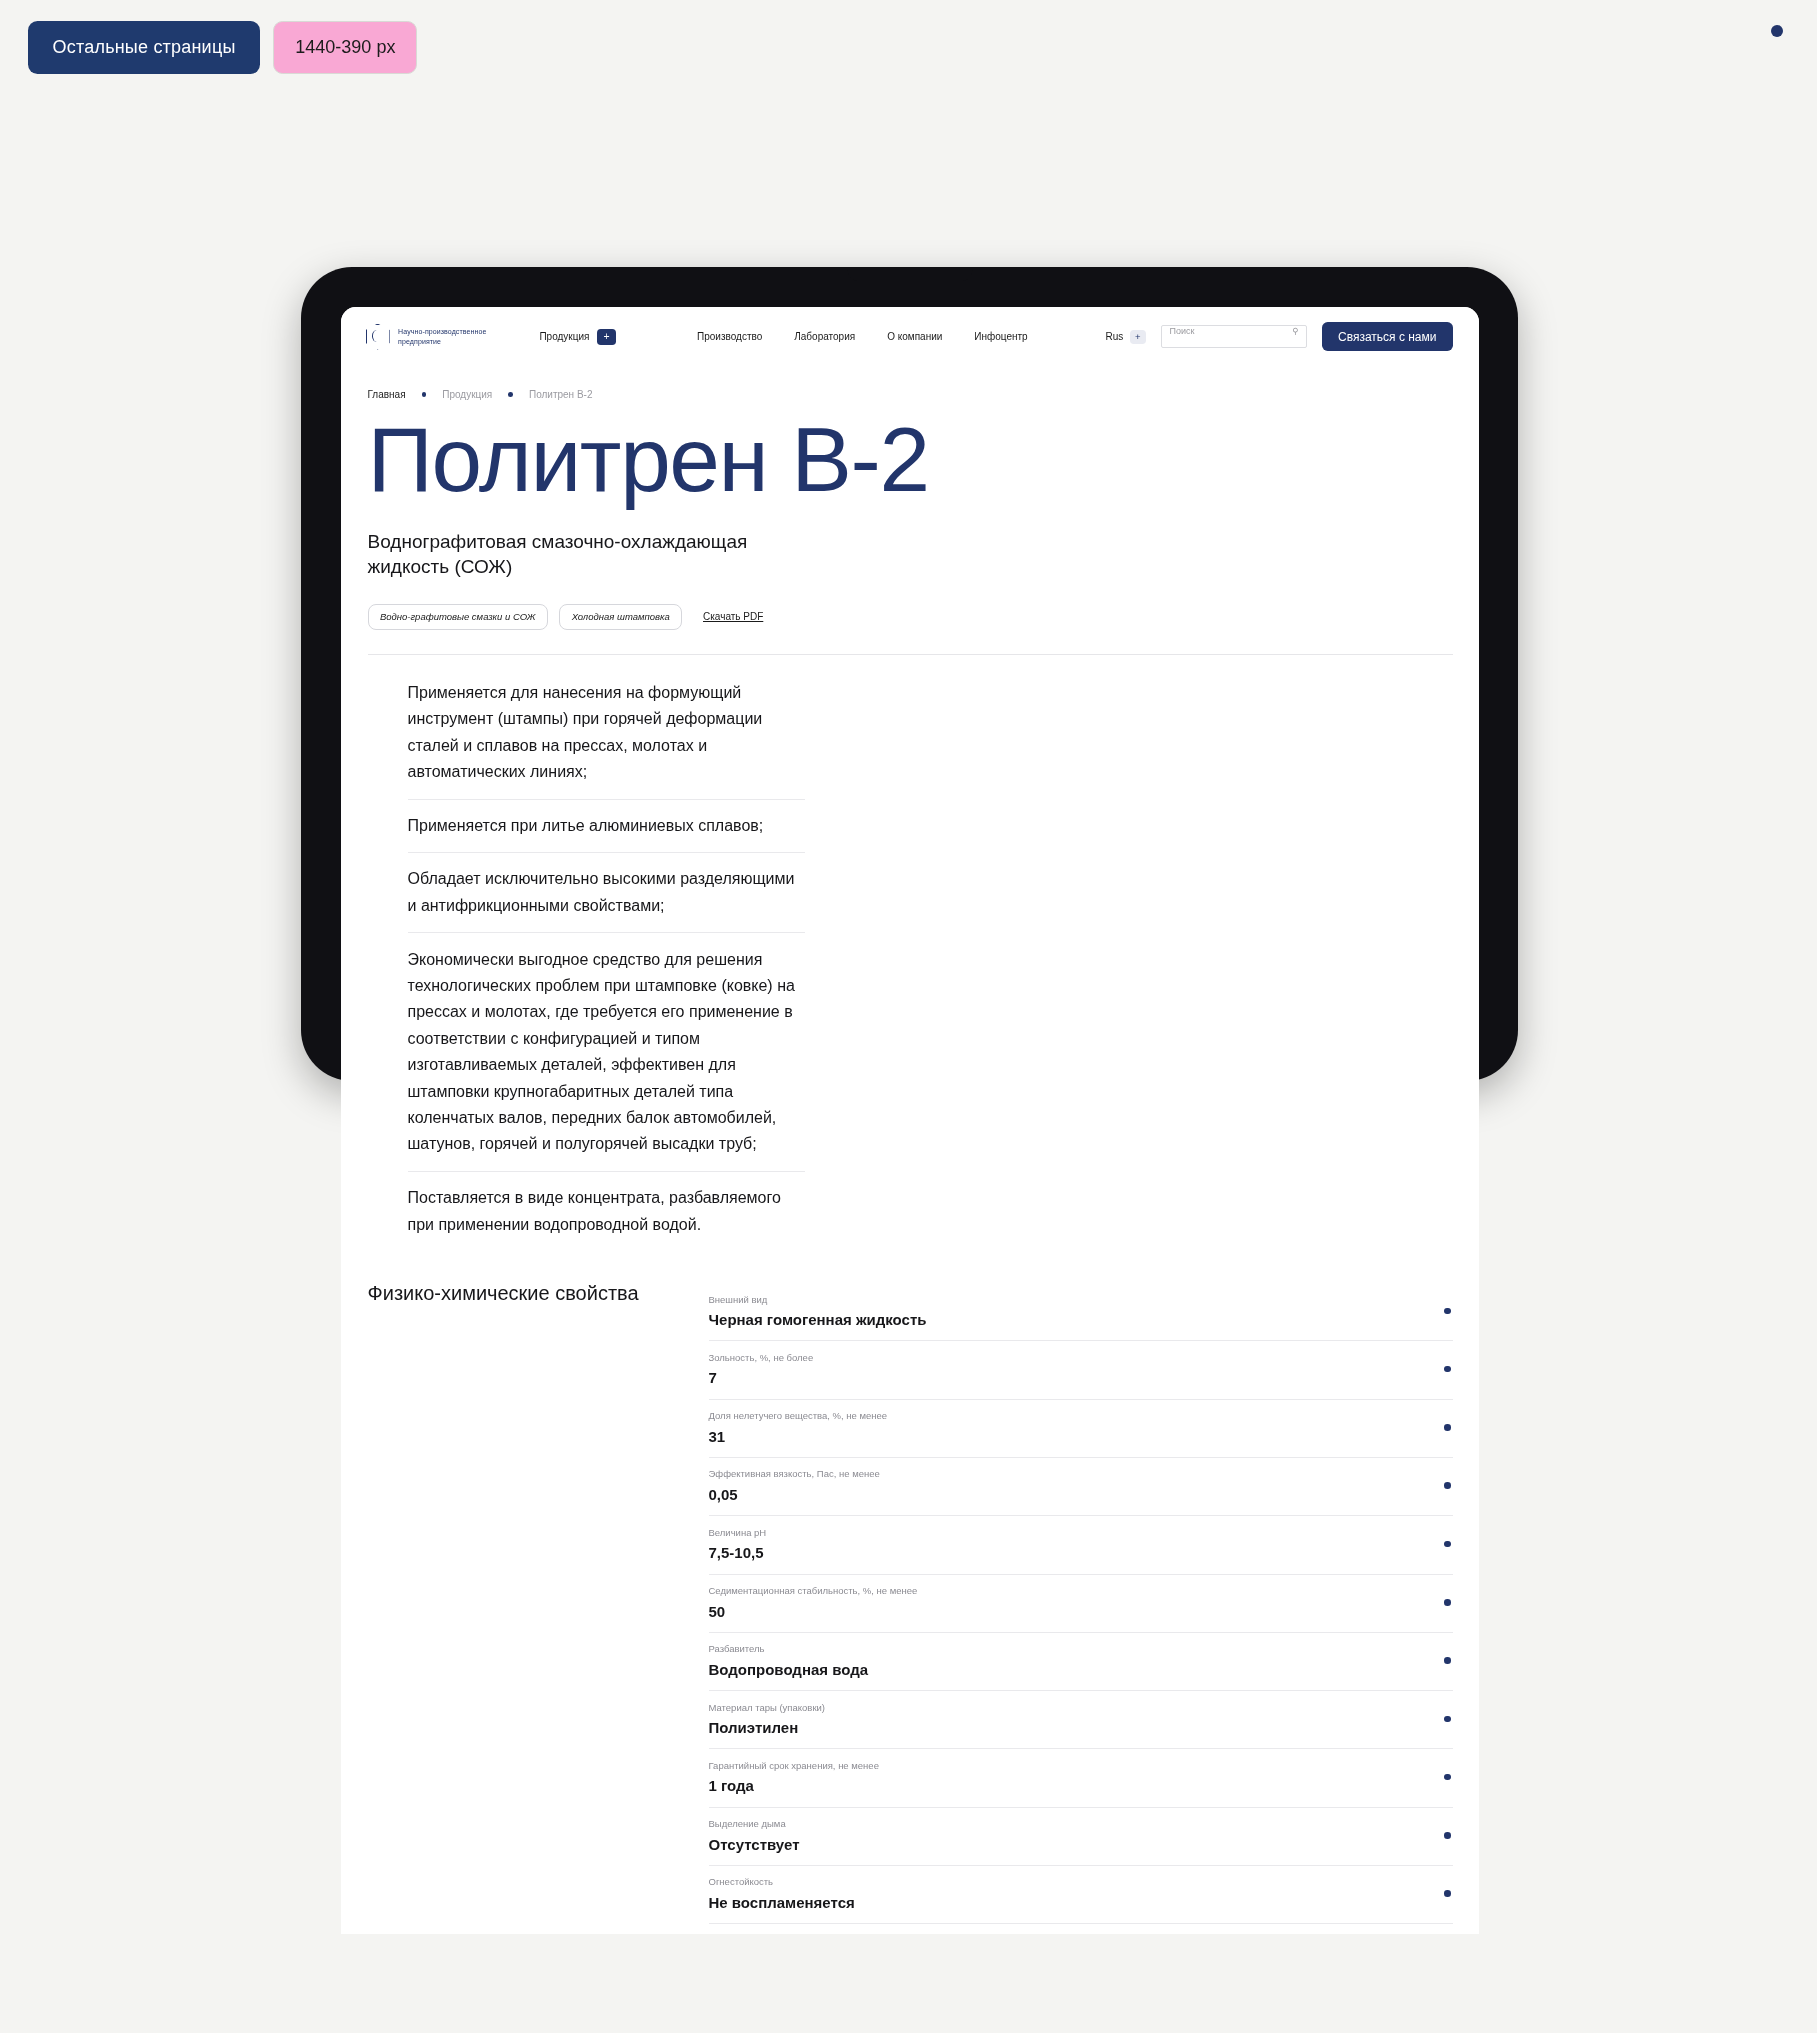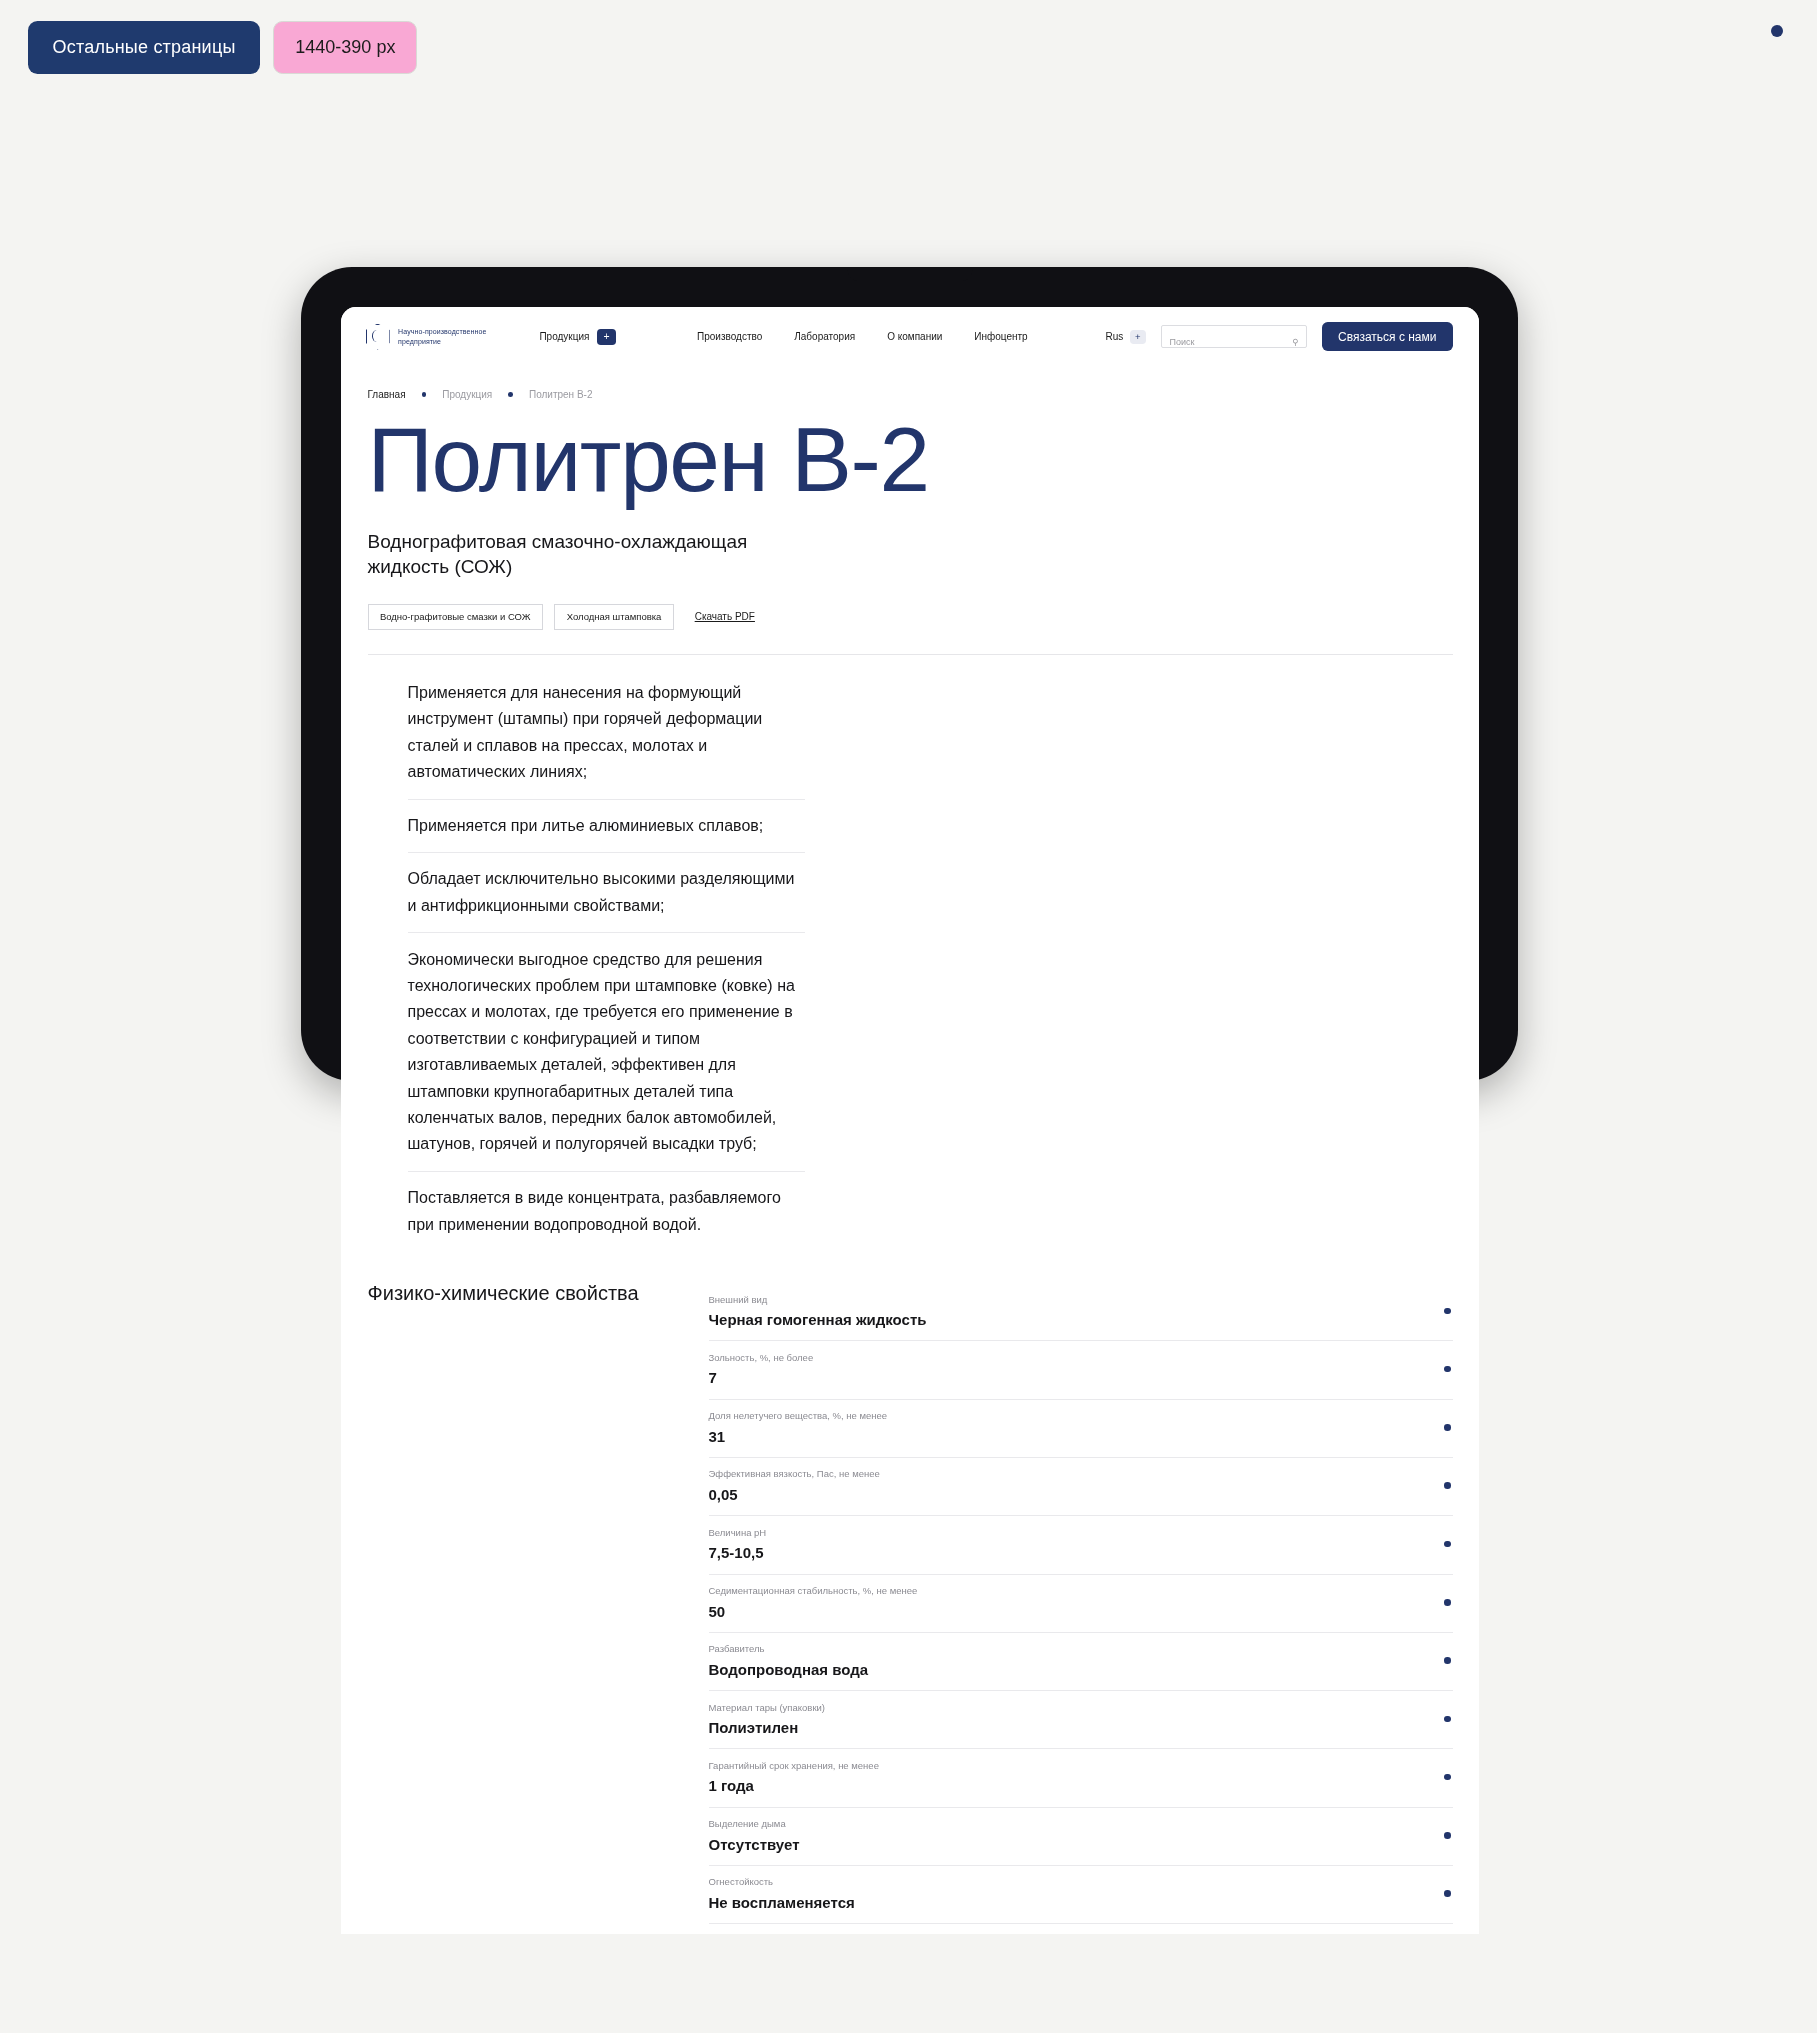--- a/index.html
+++ b/index.html
@@ -203,21 +203,21 @@
     font-size: 9.5px;
     background: #e9ebf2;
     color: #22356b;
   }
   .search-box {
     width: 129px;
     height: 21px;
     border: 0.9px solid #dcdde1;
     border-radius: 2px;
     display: flex;
-    align-items: flex-end;
+    align-items: flex-start;
     padding: 0 7.6px;
     justify-content: space-between;
   }
   .search-box span.ph {
     font-size: 9px;
     color: #9a9a9f;
   }
   .search-ico {
     font-size: 8.5px;
     color: #9a9a9f;
@@ -268,25 +268,26 @@
     max-width: 407px;
   }
   .tagrow {
     display: flex;
     align-items: center;
     gap: 11.4px;
     margin-top: 24.6px;
   }
   .tag {
     border: 0.9px solid #d6d7dc;
-    border-radius: 0;
+    border-radius: 8px;
     font-size: 9.5px;
     color: #1b1b1b;
     padding: 6.6px 11.4px;
     background: #fff;
+    font-style: italic;
   }
   .pdf-link {
     font-size: 10px;
     color: #1b1b1b;
     text-decoration: underline;
     margin-left: 9.5px;
     cursor: pointer;
   }
 
   .hr {

